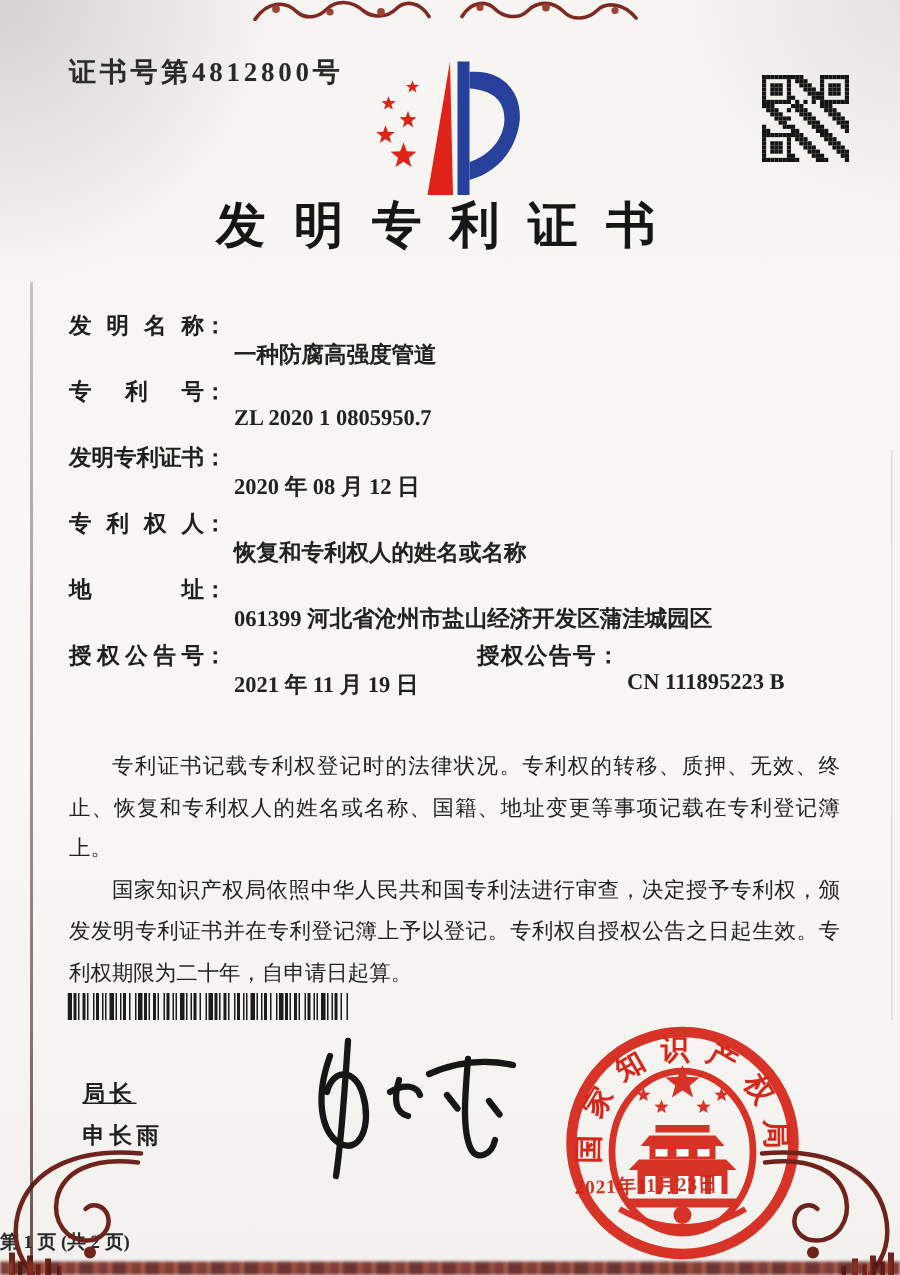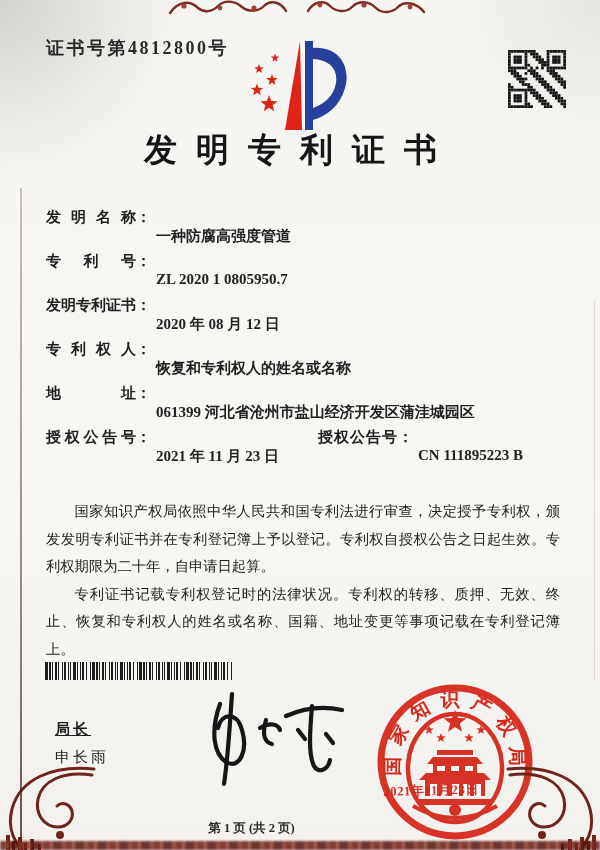--- a/index.html
+++ b/index.html
@@ -22,26 +22,26 @@
   .frow .lab{display:inline-block;width:90px;text-align:justify;text-align-last:justify;-moz-text-align-last:justify;vertical-align:top;}
   .frow .colon{display:inline-block;vertical-align:top;}
   .frow .val{display:inline-block;margin-left:5px;font-weight:600;color:#222;vertical-align:top;margin-top:19px;}
   .pair2{position:absolute;left:272px;top:0;}
   .pair2 .lab2{display:inline-block;letter-spacing:1px;text-align:right;}
   .body-text{left:46px;top:498px;width:514px;font-size:14.3px;line-height:27.5px;
              text-align:justify;font-weight:500;color:#222;}
   .body-text p{margin:0;text-indent:2em;}
   .barcode{left:45px;top:662px;width:190px;height:18px;}
   .officer-title{left:55px;top:720px;font-size:15px;font-weight:700;letter-spacing:3px;text-decoration:underline;}
-  .officer-name{left:55px;top:748px;font-size:15px;font-weight:400;letter-spacing:3px;}
+  .officer-name{left:55px;top:748px;font-size:15px;font-weight:700;letter-spacing:3px;}
   .signature{left:190px;top:682px;width:160px;height:108px;}
   .seal{left:367px;top:678px;width:176px;height:172px;}
   .seal-date{left:383px;top:781px;width:150px;font-size:13px;color:#cf2516;font-weight:600;
              letter-spacing:.5px;transform:rotate(-1.5deg);opacity:.92;z-index:5;}
-  .footer{left:0;top:820px;width:503px;text-align:center;font-size:12.5px;font-weight:600;color:#2a2a2a;}
+  .footer{left:0;top:820px;width:503px;font-size:12.5px;font-weight:600;color:#2a2a2a;}
   .orn-top{left:168px;top:0;width:258px;height:14px;}
   .orn-bl{left:2px;top:765px;width:95px;height:85px;}
   .orn-br{left:505px;top:765px;width:95px;height:85px;transform:scaleX(-1);}
   .edge-line{left:20px;top:188px;bottom:6px;width:2px;
      background:linear-gradient(180deg, rgba(90,70,65,.3), rgba(70,45,40,.6) 70%, rgba(60,25,20,.75));}
   .edge-line-r{left:594px;top:300px;height:380px;width:1px;background:rgba(120,100,95,.18);}
   .bottom-strip{left:0;bottom:0;width:600px;height:9px;opacity:.85;filter:blur(1.1px);
      background:repeating-linear-gradient(90deg,#6d1f1a 0 6px,#9c4434 6px 9px,#561512 9px 18px,#8a3326 18px 22px);}
 </style>
 </head>
@@ -319,30 +319,30 @@
     <div class="frow">
       <span class="lab">发明专利证书</span><span class="colon">：</span><span class="val">2020 年 08 月 12 日</span>
     </div>
     <div class="frow">
       <span class="lab">专利权人</span><span class="colon">：</span><span class="val">恢复和专利权人的姓名或名称</span>
     </div>
     <div class="frow">
       <span class="lab">地址</span><span class="colon">：</span><span class="val">061399 河北省沧州市盐山经济开发区蒲洼城园区</span>
     </div>
     <div class="frow">
-      <span class="lab">授权公告号</span><span class="colon">：</span><span class="val">2021 年 11 月 23 日</span>
+      <span class="lab">授权公告号</span><span class="colon">：</span><span class="val">2021 年 11 月 19 日</span>
       <span class="pair2">
         <span class="lab2">授权公告号</span><span class="colon">：</span><span class="val">CN 111895223 B</span>
       </span>
     </div>
   </div>
 
   <div class="abs body-text">
+    <p>专利证书记载专利权登记时的法律状况。专利权的转移、质押、无效、终止、恢复和专利权人的姓名或名称、国籍、地址变更等事项记载在专利登记簿上。</p>
     <p>国家知识产权局依照中华人民共和国专利法进行审查，决定授予专利权，颁发发明专利证书并在专利登记簿上予以登记。专利权自授权公告之日起生效。专利权期限为二十年，自申请日起算。</p>
-    <p>专利证书记载专利权登记时的法律状况。专利权的转移、质押、无效、终止、恢复和专利权人的姓名或名称、国籍、地址变更等事项记载在专利登记簿上。</p>
   </div>
 
   <svg class="abs barcode" id="barcode-svg" viewBox="0 0 190 18" preserveAspectRatio="none">
       <rect x="0" y="0" width="3" height="18" fill="#1c1c1c"></rect>
       <rect x="4" y="0" width="2" height="18" fill="#1c1c1c"></rect>
       <rect x="7" y="0" width="1" height="18" fill="#1c1c1c"></rect>
       <rect x="10" y="0" width="2" height="18" fill="#1c1c1c"></rect>
       <rect x="13" y="0" width="1" height="18" fill="#1c1c1c"></rect>
       <rect x="17" y="0" width="1" height="18" fill="#1c1c1c"></rect>
       <rect x="19" y="0" width="2" height="18" fill="#1c1c1c"></rect>

